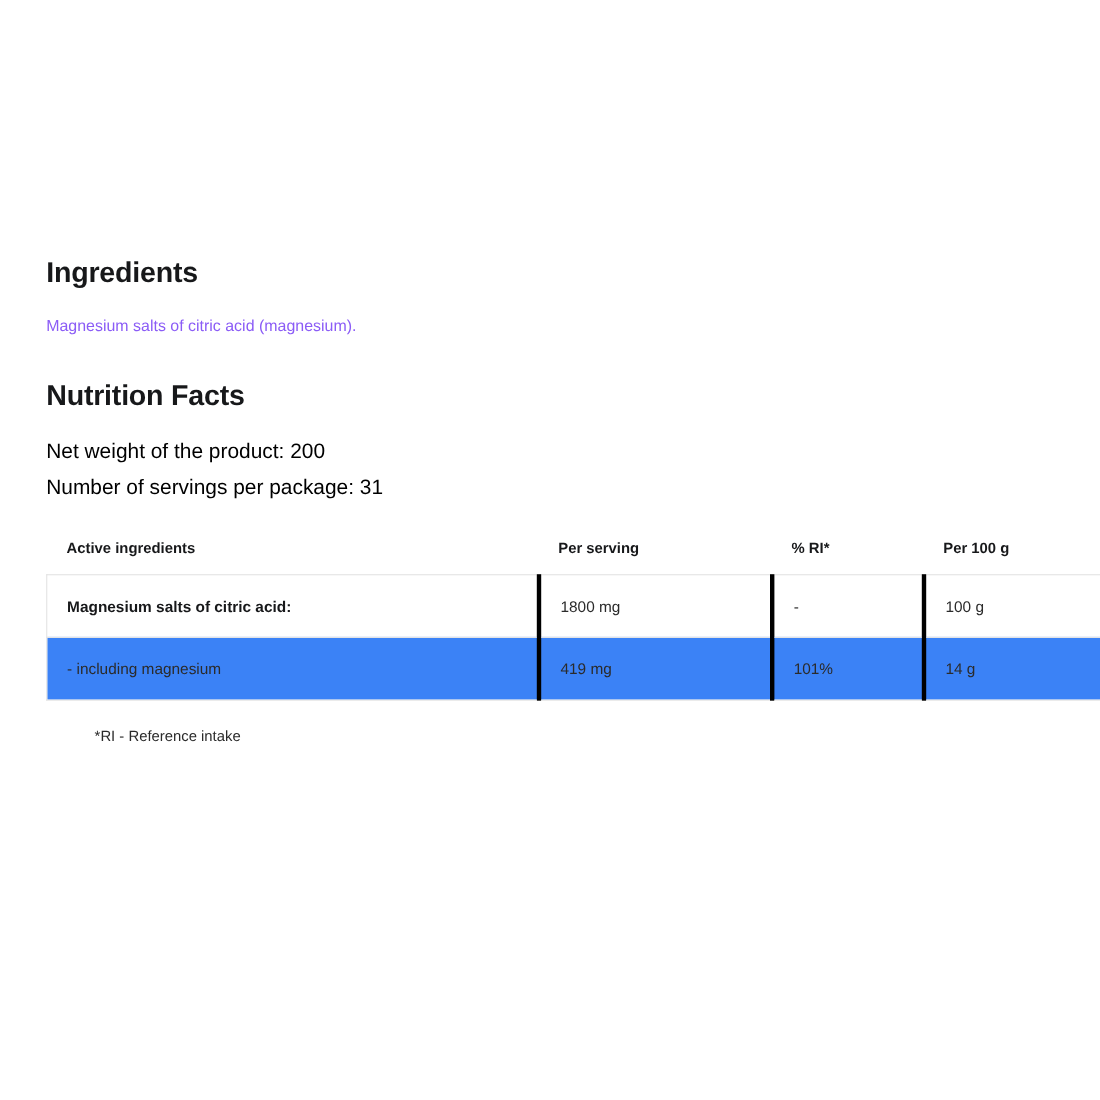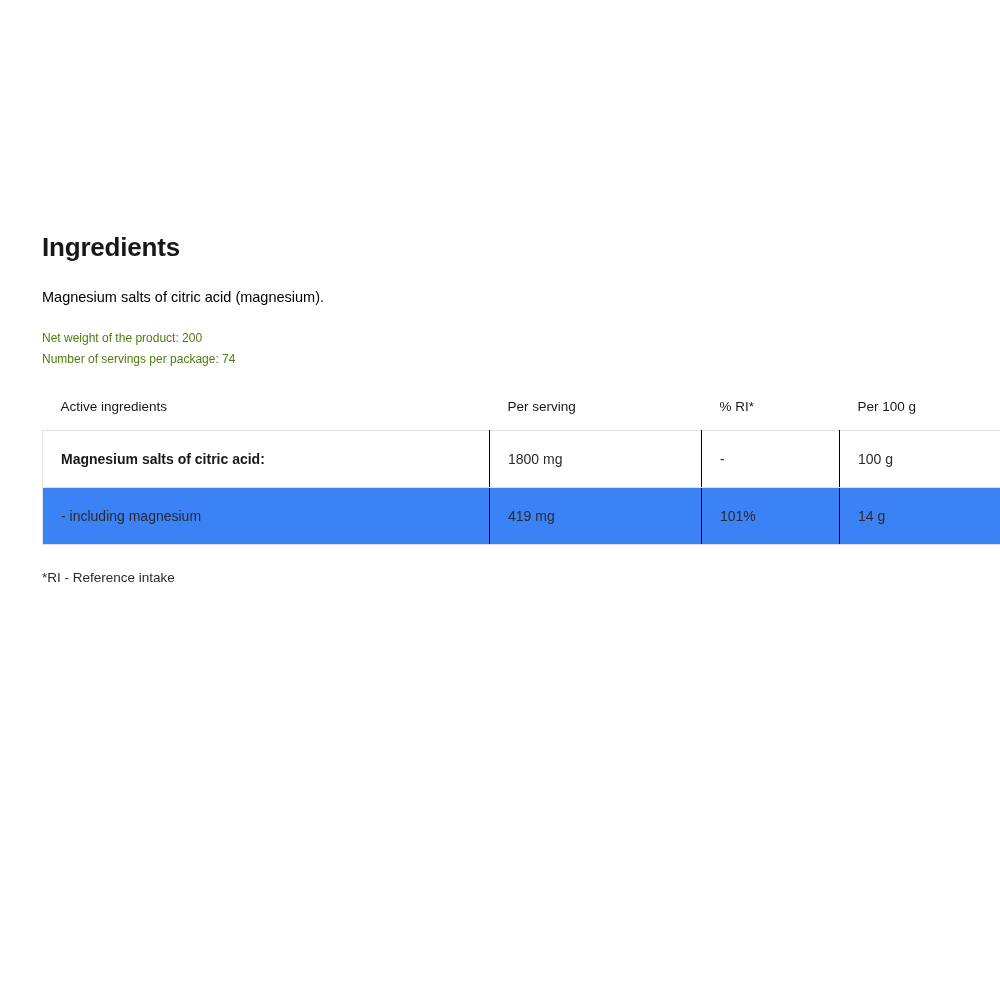--- a/index.html
+++ b/index.html
@@ -35,49 +35,49 @@
     color: #17181a;
   }
   h2.section-title.second {
     margin-top: 34px;
     margin-bottom: 20px;
   }
   p.body-text {
     font-size: 14.5px;
     line-height: 1.72;
     margin: 0 0 18px 0;
-    color: #000000;
+    color: #8b5cf6;
     max-width: 890px;
   }
   .facts-lines {
-    font-size: 12px;
+    font-size: 19px;
     line-height: 1.72;
-    color: #4d7c0f;
+    color: #000000;
     margin-bottom: 22px;
   }
   table.nutrition {
     border-collapse: collapse;
     width: 910px;
     table-layout: fixed;
   }
   table.nutrition th {
     text-align: left;
     font-size: 13.5px;
-    font-weight: 400;
+    font-weight: 700;
     color: #17181a;
     padding: 8px 0 16px 18px;
     border: none;
   }
   table.nutrition td {
     font-size: 14px;
     color: #2b2b2b;
     padding: 20px 0 20px 18px;
     border-top: 1px solid #e3e3e3;
     border-bottom: 1px solid #e3e3e3;
-    border-right: 1px solid #000000;
+    border-right: 4px solid #000000;
     vertical-align: middle;
   }
   table.nutrition tr td:first-child {
     border-left: 1px solid #e3e3e3;
   }
   table.nutrition tbody tr.row-alt td {
     background: #3b82f6;
   }
   table.nutrition td.strong {
     font-weight: 700;
@@ -87,37 +87,39 @@
     padding-left: 42px;
   }
   .col-1 { width: 429px; }
   .col-2 { width: 194px; }
   .col-3 { width: 120px; }
   .col-4 { width: 167px; }
   .footnote {
     font-size: 13.5px;
     color: #2b2b2b;
     margin-top: 25px;
+    margin-left: 44px;
   }
 </style>
 </head>
 <body>
 
 <div class="page">
   <div class="content">
 
     <h2 class="section-title">Ingredients</h2>
 
     <p class="body-text">Magnesium salts of citric acid (magnesium).</p>
 
 
+    <h2 class="section-title second">Nutrition Facts</h2>
 
     <div class="facts-lines">
       <div>Net weight of the product: 200</div>
-      <div>Number of servings per package: 74</div>
+      <div>Number of servings per package: 31</div>
     </div>
 
     <table class="nutrition">
       <thead>
         <tr>
           <th class="col-1">Active ingredients</th>
           <th class="col-2">Per serving</th>
           <th class="col-3">% RI*</th>
           <th class="col-4">Per 100 g</th>
         </tr>

